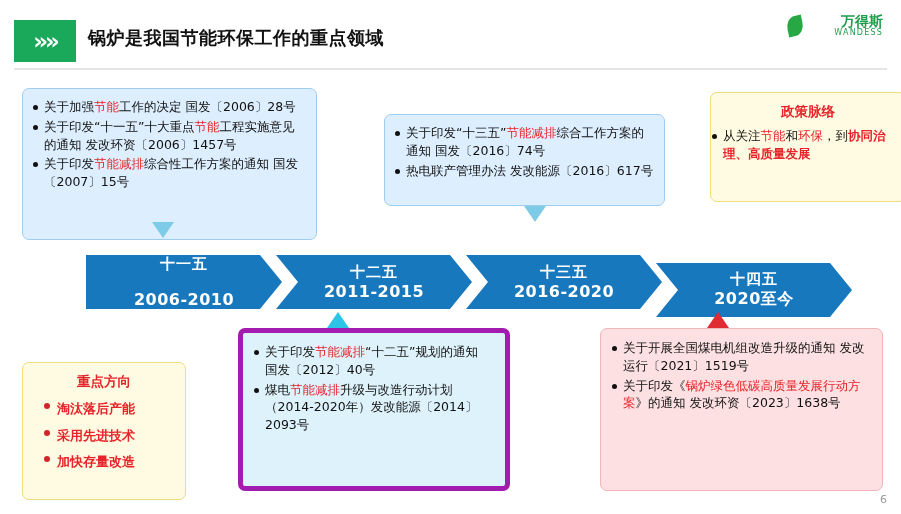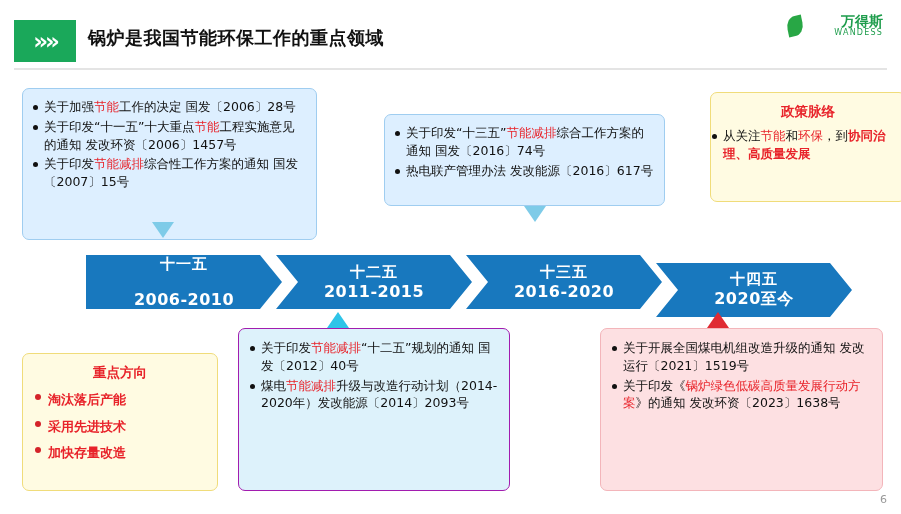--- a/index.html
+++ b/index.html
@@ -60,21 +60,21 @@
   .box ul{margin:0;padding:0;list-style:none;}
   .box li{
     position:relative;padding-left:11px;margin-bottom:2px;
     font-size:12.5px;line-height:1.42;color:#111111;
   }
   .box li:before{
     content:"";position:absolute;left:0;top:7px;width:5px;height:5px;border-radius:50%;
     background:#111111;
   }
   .box-blue{background:#ddefff;border:1px solid #9fcdf0;}
-  .box-blue2{background:#ddf2fb;border:1px solid #a21caf;}
+  .box-blue2{background:#ddf2fb;border:5px solid #a21caf;}
   .box-pink{background:#fde0e2;border:1px solid #f3b5ba;}
   .box-cream{background:#fffbe2;border:1px solid #f0dc7a;}
   .red{color:#e8232a;}
   .redb{color:#e8232a;font-weight:bold;}
 
   .box-title{
     text-align:center;font-size:13.5px;font-weight:bold;margin-bottom:6px;
   }
   .t-red{color:#e8232a;}
 
@@ -146,21 +146,21 @@
     </div>
     <div class="chev-item" style="left:570px;top:8px;">
       <div class="t1">十四五</div>
       <div class="t2">2020至今</div>
     </div>
   </div>
 
   <div class="tri tri-up" style="left:327px;top:312px;border-bottom:16px solid #2ec4e8;"></div>
   <div class="tri tri-up" style="left:707px;top:312px;border-bottom:16px solid #e02b33;"></div>
 
-  <div class="box box-cream" style="left:22px;top:353px;width:196px;height:138px;padding:10px 12px;">
+  <div class="box box-cream" style="left:22px;top:362px;width:164px;height:138px;padding:10px 21px;">
     <div class="box-title t-red">重点方向</div>
     <ul class="mid-list">
       <li>淘汰落后产能</li>
       <li>采用先进技术</li>
       <li>加快存量改造</li>
     </ul>
   </div>
 
   <div class="box box-blue2" style="left:238px;top:328px;width:272px;height:163px;padding:10px 11px;">
     <ul>

